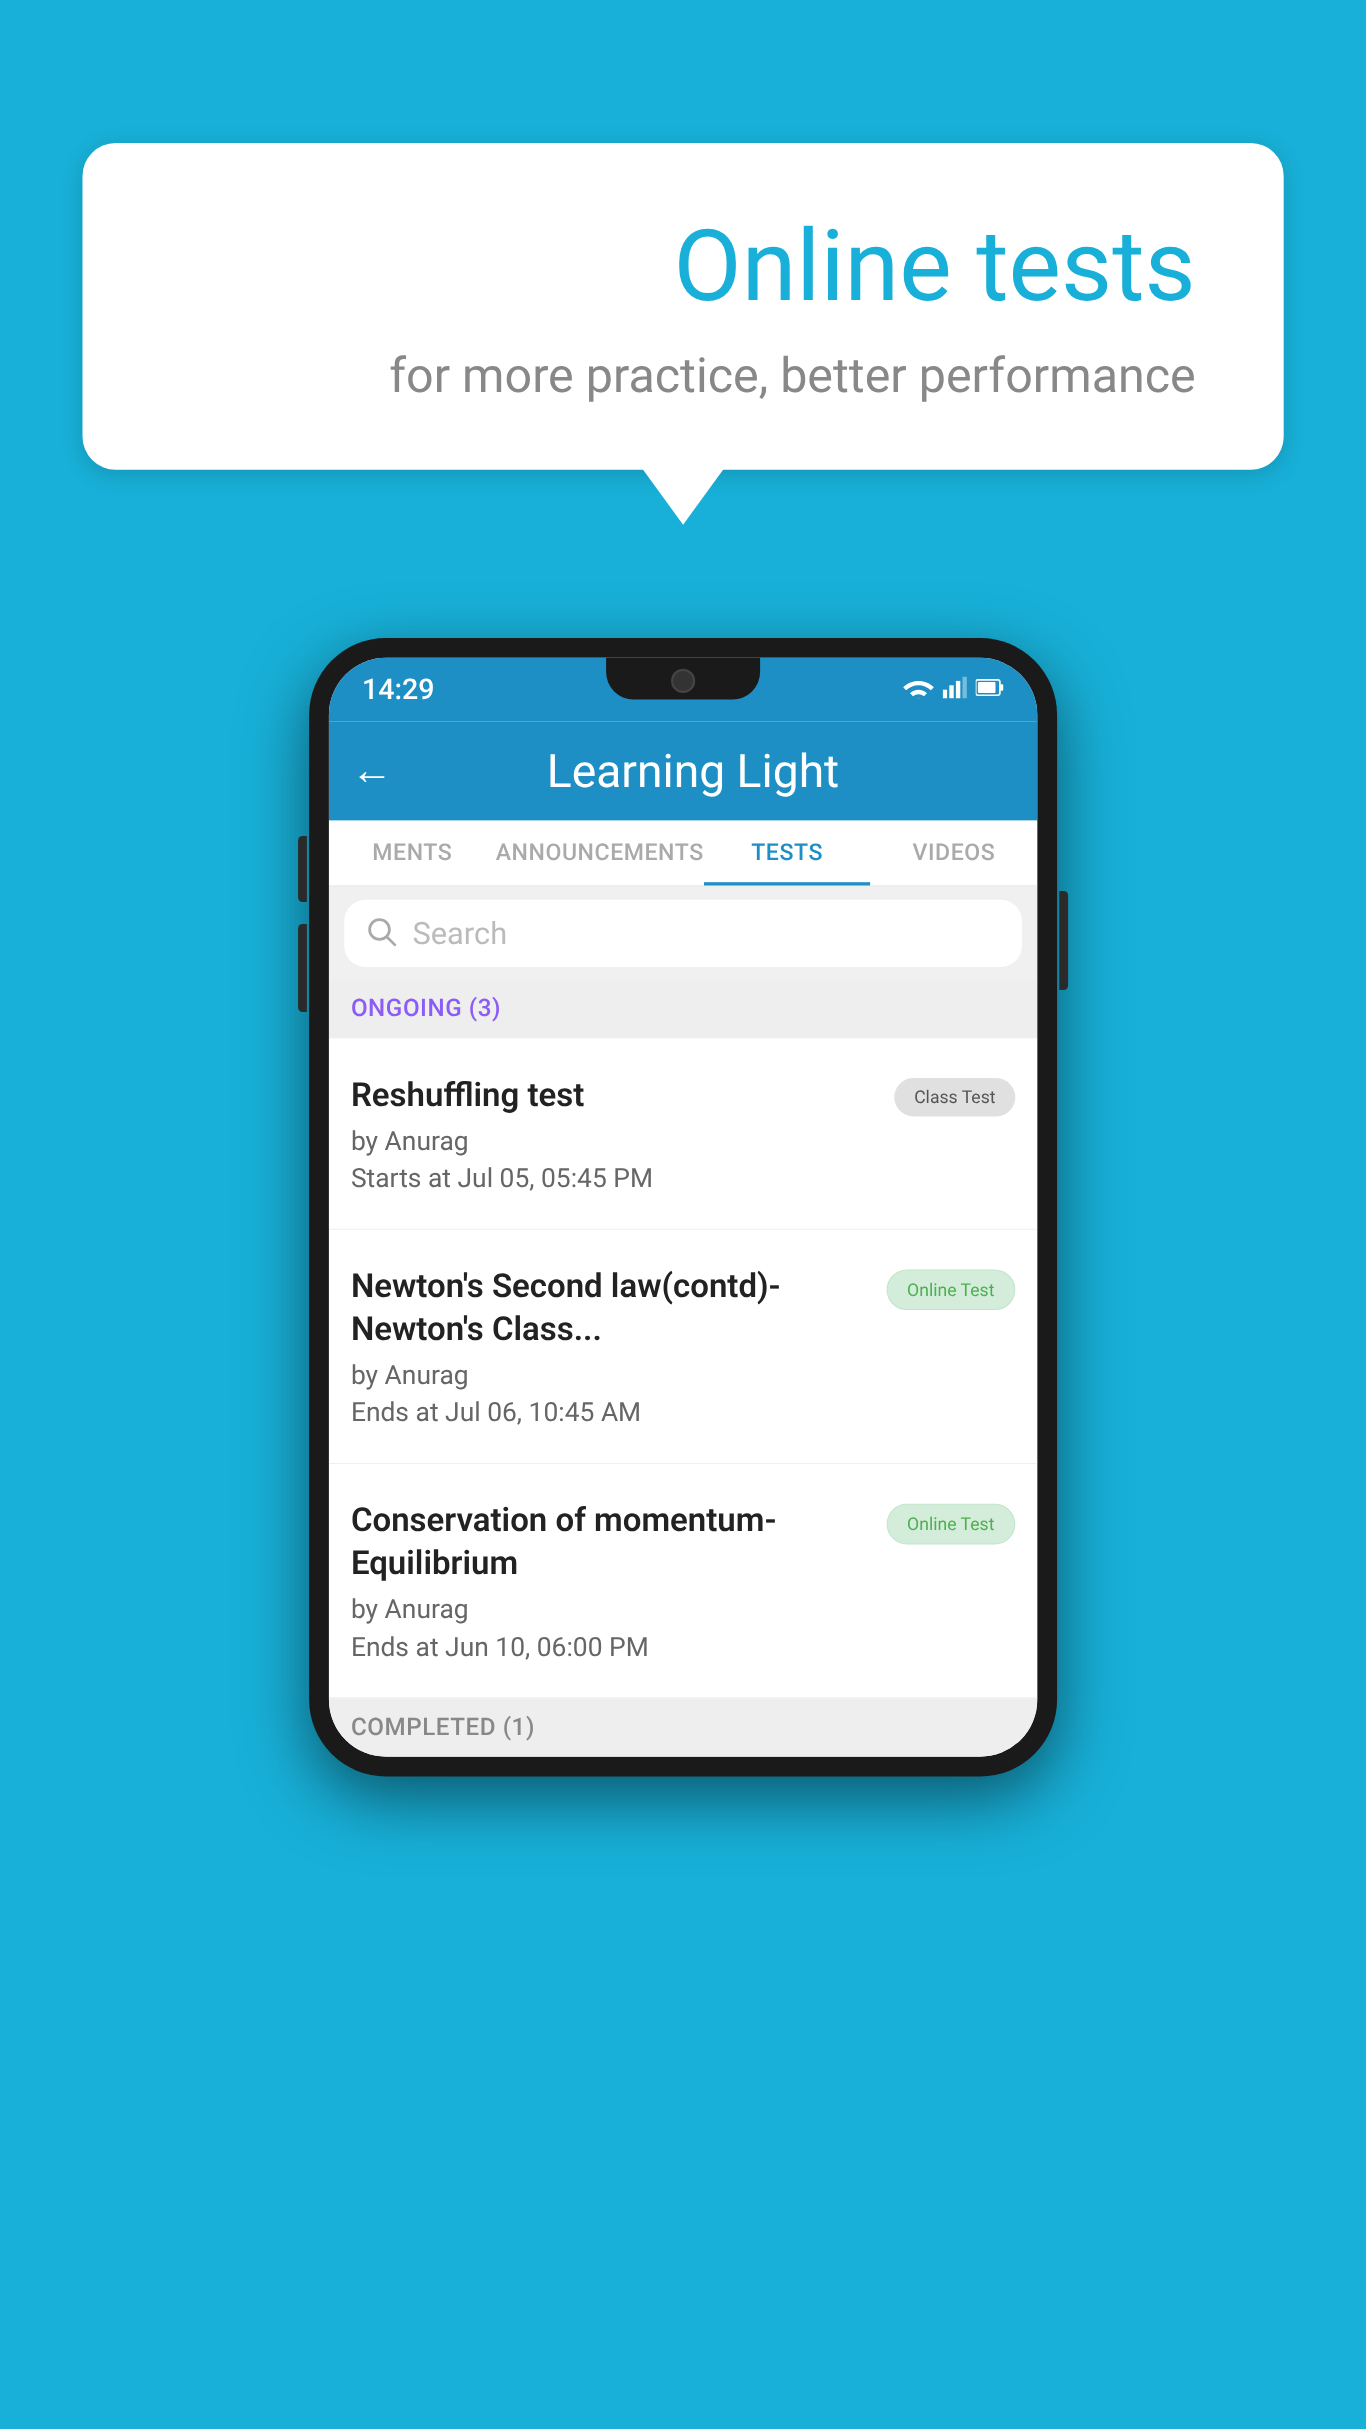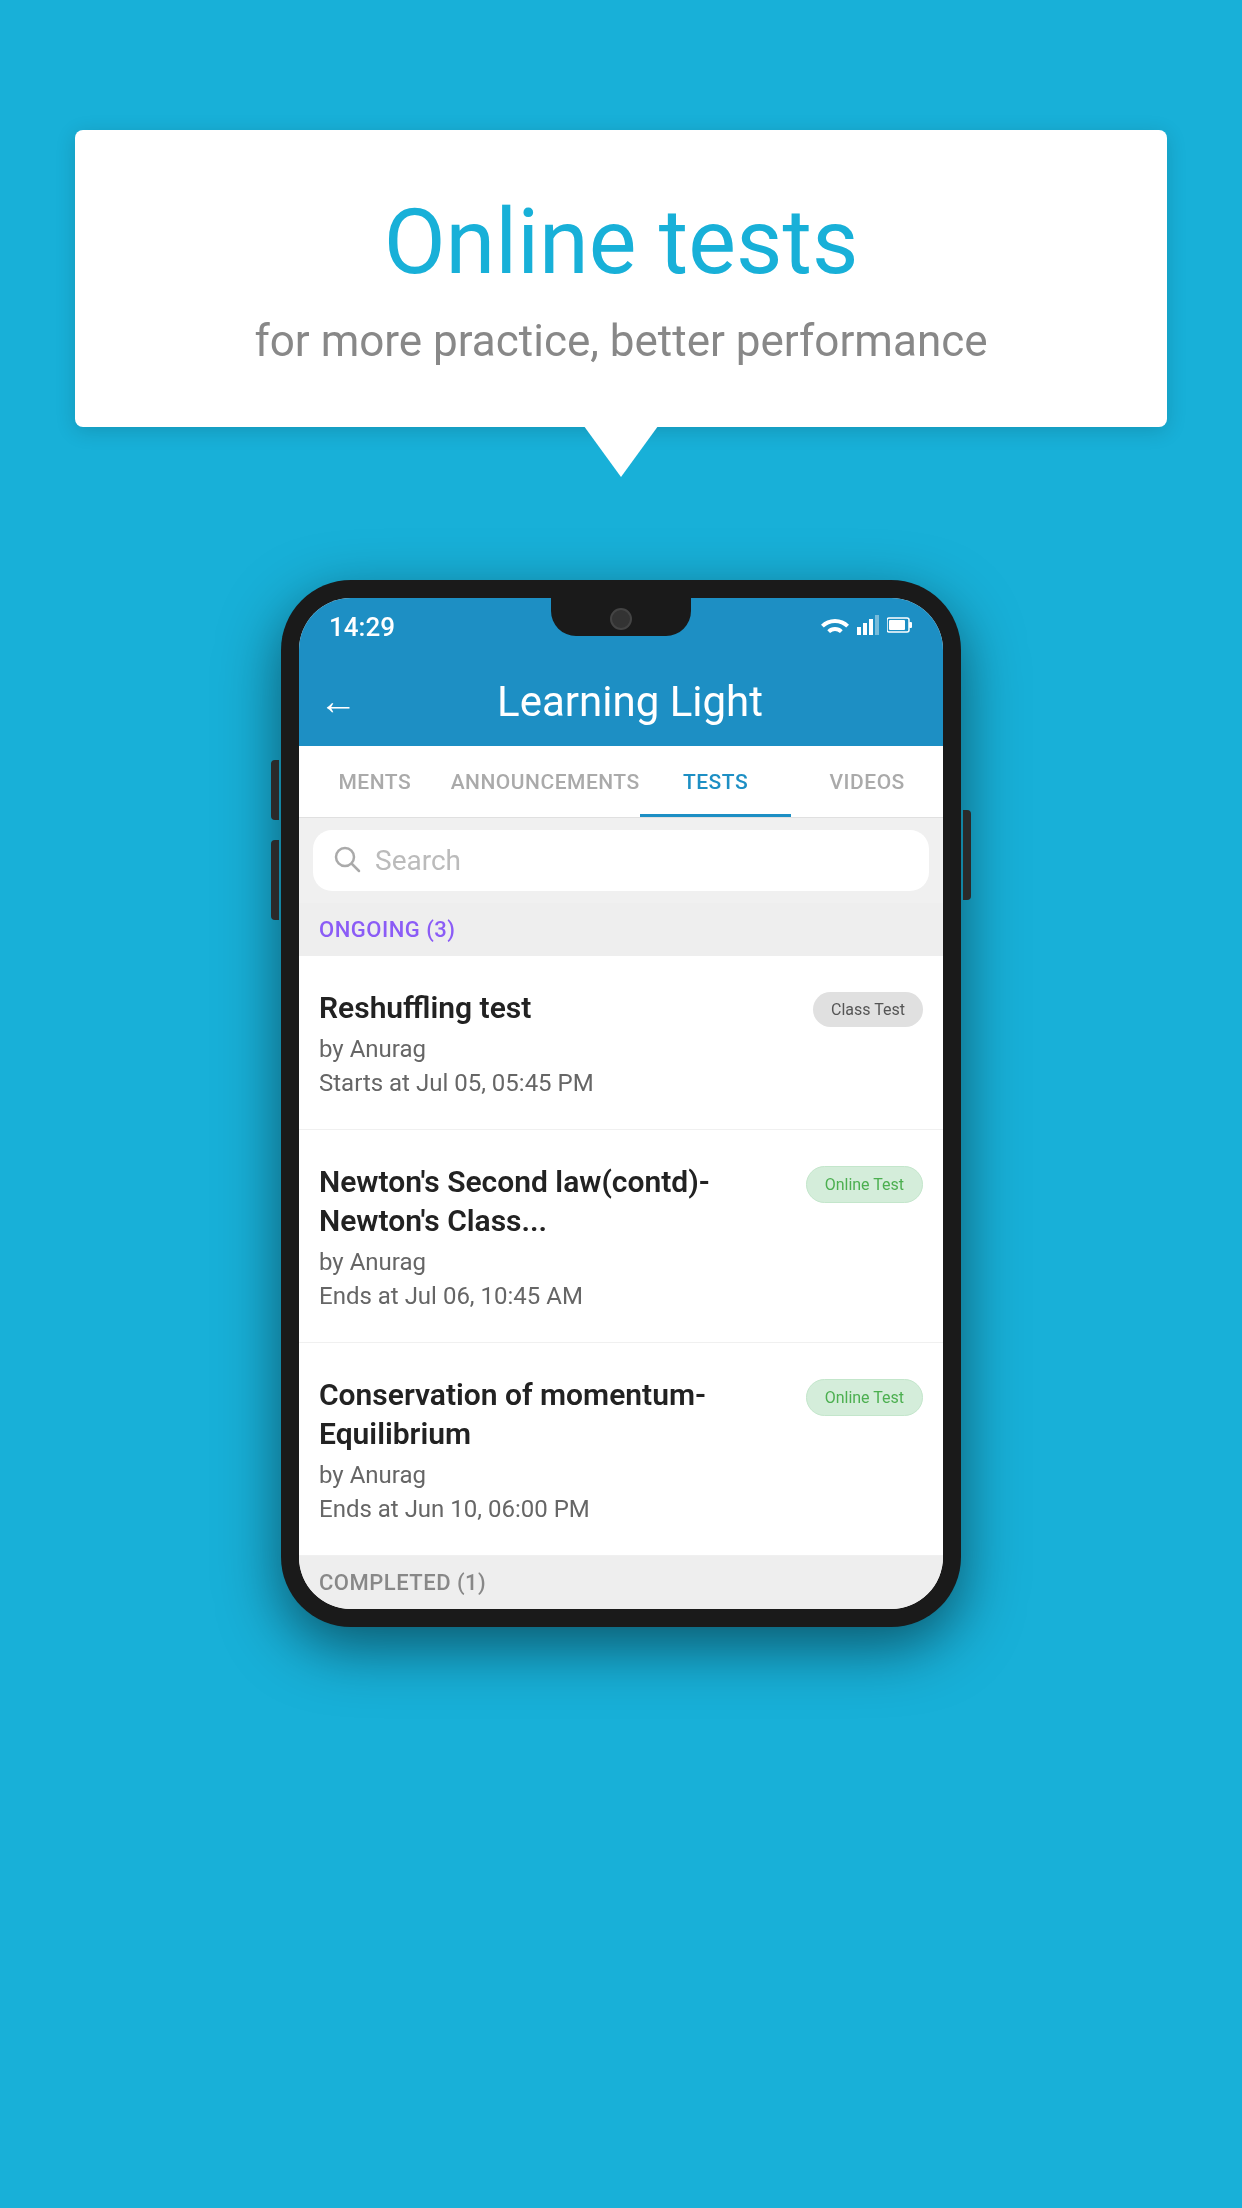--- a/index.html
+++ b/index.html
@@ -16,23 +16,23 @@
     
     .speech-bubble-area {
       position: absolute;
       top: 130px;
       left: 75px;
       right: 75px;
     }
 
     .speech-bubble {
       background: white;
-      border-radius: 8px;
+      border-radius: 30px;
       padding: 60px 80px;
-      text-align: center;
+      text-align: right;
       box-shadow: 0 4px 20px rgba(0,0,0,0.15);
     }
 
     .speech-bubble::after {
       content: '';
       position: absolute;
       bottom: -50px;
       left: 50%;
       transform: translateX(-50%);
       width: 0;
@@ -180,21 +180,21 @@
       flex: 1;
       text-align: center;
       margin-right: 40px;
     }
 
     
     .tab-bar {
       background: white;
       display: flex;
       border-bottom: 1px solid #e0e0e0;
-      height: 72px;
+      height: 60px;
     }
 
     .tab-item {
       flex: 1;
       display: flex;
       align-items: center;
       justify-content: center;
       font-size: 21px;
       color: #aaa;
       font-weight: 500;

